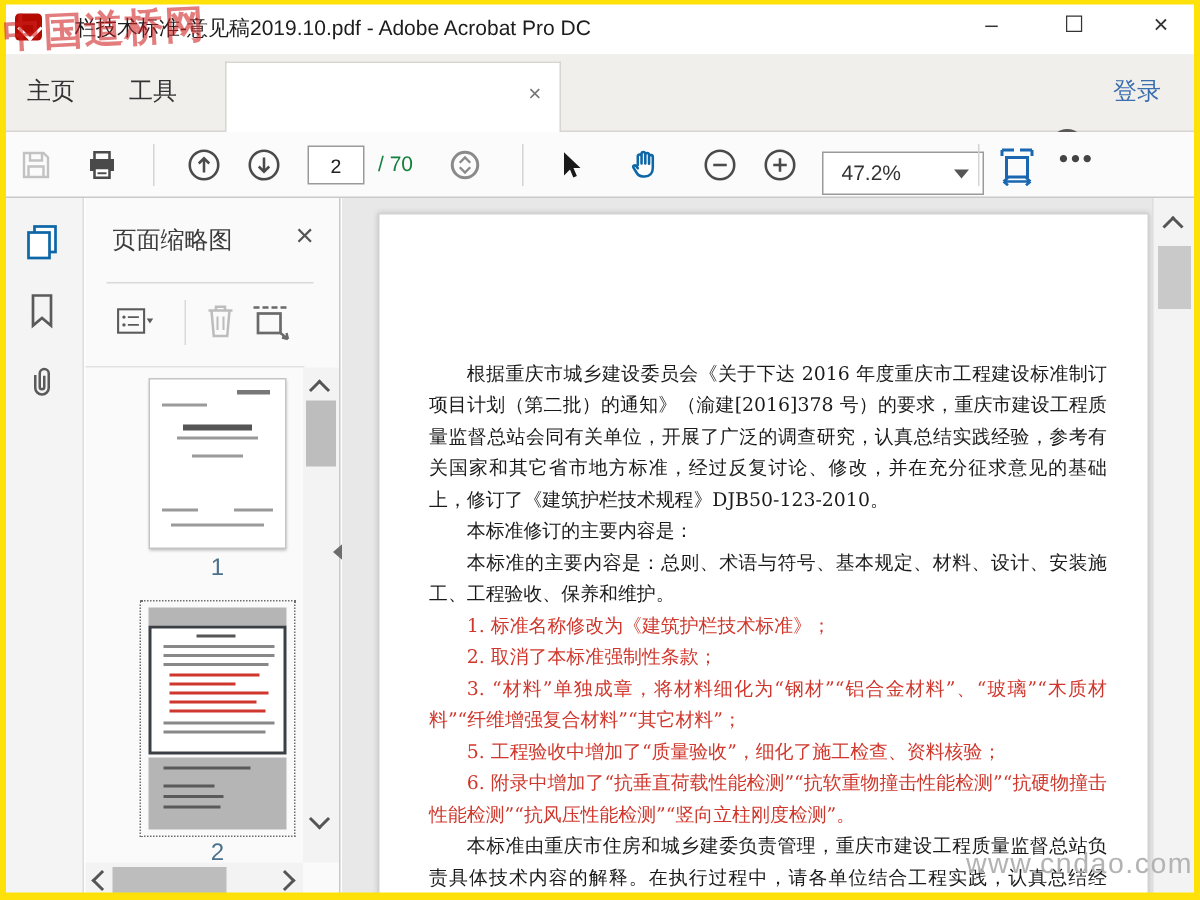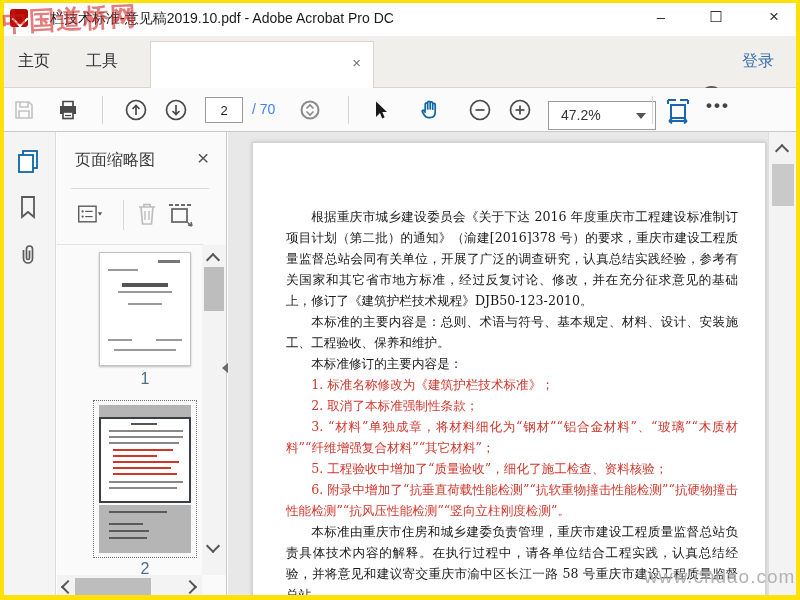--- a/index.html
+++ b/index.html
@@ -22,21 +22,21 @@
   .doc-tab-label { position:absolute; left:20px; top:13px; font-size:14.5px; color:#333; white-space:nowrap; }
   .doc-tab-close { position:absolute; right:12px; top:12px; font-size:15px; color:#777; }
   .help-circle { position:absolute; left:700px; top:50px; width:23px; height:23px; border:2px solid #595959; border-radius:50%; text-align:center; line-height:20px; font-size:14px; color:#595959; font-weight:bold; }
   .signin { position:absolute; left:742px; top:15px; font-size:16px; color:#3b6eae; }
 
   
   .toolbar { position:absolute; left:0; top:88px; width:800px; height:44px; background:#fbfbfb; border-bottom:1px solid #c9c9c9; }
   .tb-sep { position:absolute; top:8px; width:1px; height:28px; background:#d4d4d4; }
   .tb-icon { position:absolute; top:10px; width:24px; height:24px; }
   .page-input { position:absolute; left:205px; top:9px; width:38px; height:26px; border:1px solid #9a9a9a; background:#fff; font-size:13px; text-align:center; color:#222; font-family:"Liberation Sans",sans-serif; }
-  .page-total { position:absolute; left:252px; top:13px; font-size:14px; color:#3b82f6; }
+  .page-total { position:absolute; left:252px; top:13px; font-size:14px; color:#15803d; }
   .zoom-box { position:absolute; left:548px; top:13px; width:108px; height:29px; border:1px solid #9a9a9a; background:#fff; }
   .zoom-value { position:absolute; left:12px; top:5px; font-size:14px; color:#333; }
   .zoom-caret { position:absolute; right:9px; top:11px; width:0; height:0; border-left:5px solid transparent; border-right:5px solid transparent; border-top:6px solid #555; }
   .more-dots { position:absolute; left:706px; top:8px; font-size:17px; color:#444; letter-spacing:2px; font-weight:bold; }
   .red-ellipse { position:absolute; left:226px; top:82px; pointer-events:none; }
 
   
   .content { position:absolute; left:0; top:132px; width:800px; height:468px; }
 
   
@@ -263,23 +263,23 @@
       <div class="ph-thumb"></div>
       <div class="chev chev-right" style="left:128px;top:7px"></div>
     </div>
   </div>
 
   <div class="collapse-arrow"></div>
 
   <div class="viewer">
     <div class="page">
       <div class="doc-body">
-          <p style="color: rgb(26, 26, 26);">根据重庆市城乡建设委员会《关于下达 2016 年度重庆市工程建设标准制订项目计划（第二批）的通知》（渝建[2016]378 号）的要求，重庆市建设工程质量监督总站会同有关单位，开展了广泛的调查研究，认真总结实践经验，参考有关国家和其它省市地方标准，经过反复讨论、修改，并在充分征求意见的基础上，修订了《建筑护栏技术规程》DJB50-123-2010。</p>
+          <p style="color: rgb(26, 26, 26); margin-top: 32px;">根据重庆市城乡建设委员会《关于下达 2016 年度重庆市工程建设标准制订项目计划（第二批）的通知》（渝建[2016]378 号）的要求，重庆市建设工程质量监督总站会同有关单位，开展了广泛的调查研究，认真总结实践经验，参考有关国家和其它省市地方标准，经过反复讨论、修改，并在充分征求意见的基础上，修订了《建筑护栏技术规程》DJB50-123-2010。</p>
+          <p style="color: rgb(26, 26, 26);">本标准修订的主要内容是：</p>
           <p style="color: rgb(26, 26, 26);">本标准的主要内容是：总则、术语与符号、基本规定、材料、设计、安装施工、工程验收、保养和维护。</p>
-          <p style="color: rgb(26, 26, 26);">本标准修订的主要内容是：</p>
           <p style="color: rgb(208, 55, 44);">1. 标准名称修改为《建筑护栏技术标准》；</p>
           <p style="color: rgb(208, 55, 44);">2. 取消了本标准强制性条款；</p>
           <p style="color: rgb(208, 55, 44);">3. “材料”单独成章，将材料细化为“钢材”“铝合金材料”、“玻璃”“木质材料”“纤维增强复合材料”“其它材料”；</p>
           <p style="color: rgb(208, 55, 44);">5. 工程验收中增加了“质量验收”，细化了施工检查、资料核验；</p>
           <p style="color: rgb(208, 55, 44);">6. 附录中增加了“抗垂直荷载性能检测”“抗软重物撞击性能检测”“抗硬物撞击性能检测”“抗风压性能检测”“竖向立柱刚度检测”。</p>
           <p style="color: rgb(26, 26, 26);">本标准由重庆市住房和城乡建委负责管理，重庆市建设工程质量监督总站负责具体技术内容的解释。在执行过程中，请各单位结合工程实践，认真总结经验，并将意见和建议寄交重庆市渝中区长江一路 58 号重庆市建设工程质量监督总站</p>
         </div>
     </div>
     <div class="dv-scroll">
       <div class="chev chev-up" style="left:8px;top:14px"></div>

